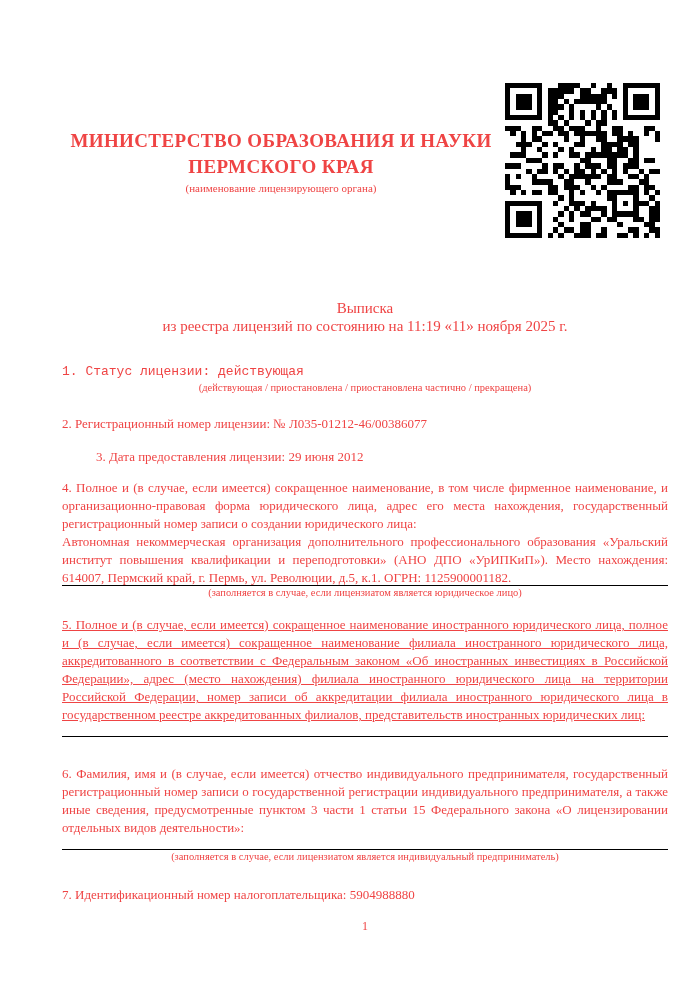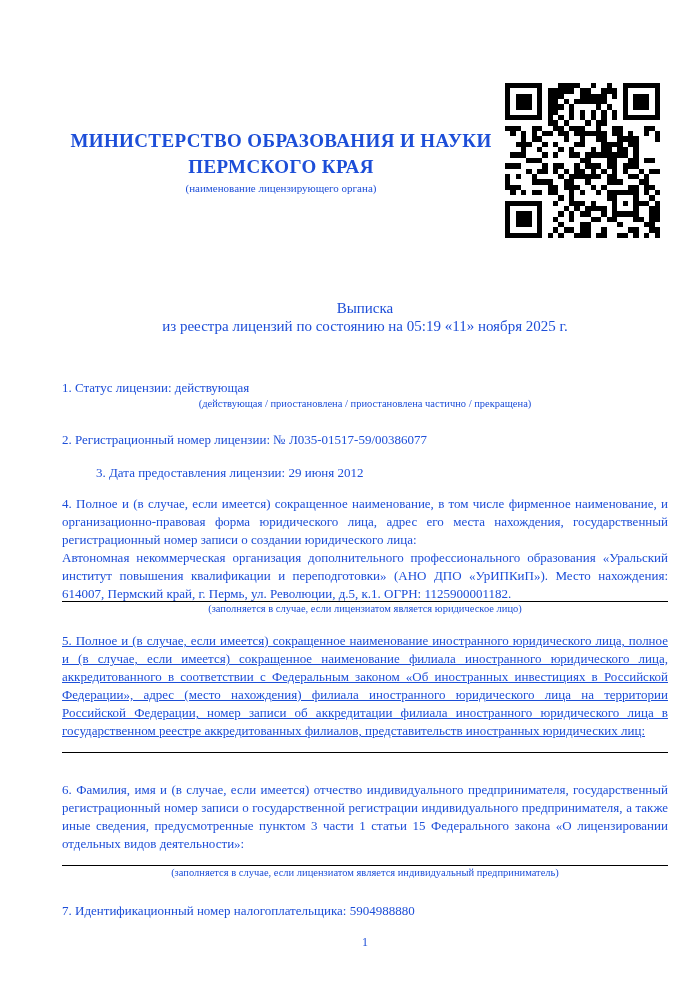--- a/index.html
+++ b/index.html
@@ -3,21 +3,21 @@
 <meta charset="utf-8">
 <style>
   html, body { margin: 0; padding: 0; background: #ffffff; }
   .page {
     position: relative;
     width: 700px;
     height: 989px;
     box-sizing: border-box;
     padding: 0 32px 0 62px;
     background: #ffffff;
-    color: #1d4ed8;
+    color: #ef4444;
     font-family: "Liberation Serif", serif;
     overflow: hidden;
   }
   .qr {
     position: absolute;
     left: 502px;
     top: 83px;
     width: 161px;
     height: 155px;
   }
@@ -52,21 +52,21 @@
     font-size: 10.5px;
     line-height: 14px;
     text-align: center;
   }
   .form-line {
     height: 0;
     border-top: 1.7px solid #000;
     margin-top: -2px;
   }
   .form-line.standalone { margin-top: 12px; }
-  .mt-item1 { margin-top: 44px; }
+  .mt-item1 { margin-top: 28px; font-family: Liberation Mono, monospace; }
   .mt-item2 { margin-top: 20px; }
   .mt-item3 { margin-top: 15px; margin-left: 34px; }
   .mt-item4 { margin-top: 13px; }
   .mt-item5 { margin-top: 16px; text-decoration: underline; }
   .mt-item6 { margin-top: 28px; }
   .mt-item7 { margin-top: 22px; }
   .page-num {
     margin-top: 14px;
     text-align: center;
     font-size: 12px;
@@ -504,27 +504,27 @@
   <div class="header">
     <div class="header-org">
       <div>МИНИСТЕРСТВО ОБРАЗОВАНИЯ И НАУКИ</div>
       <div>ПЕРМСКОГО КРАЯ</div>
     </div>
     <div class="header-note">(наименование лицензирующего органа)</div>
   </div>
 
   <div class="doc-title">
     <div>Выписка</div>
-    <div>из реестра лицензий по состоянию на 05:19 «11» ноября 2025 г.</div>
+    <div>из реестра лицензий по состоянию на 11:19 «11» ноября 2025 г.</div>
   </div>
 
   <div class="item mt-item1">1. Статус лицензии: действующая</div>
   <div class="item-note">(действующая / приостановлена / приостановлена частично / прекращена)</div>
 
-  <div class="item mt-item2">2. Регистрационный номер лицензии: № Л035-01517-59/00386077</div>
+  <div class="item mt-item2">2. Регистрационный номер лицензии: № Л035-01212-46/00386077</div>
 
   <div class="item mt-item3">3. Дата предоставления лицензии: 29 июня 2012</div>
 
   <div class="item mt-item4">4. Полное и (в случае, если имеется) сокращенное наименование, в том числе фирменное наименование, и организационно-правовая форма юридического лица, адрес его места нахождения, государственный регистрационный номер записи о создании юридического лица:</div>
   <div class="item">Автономная некоммерческая организация дополнительного профессионального образования «Уральский институт повышения квалификации и переподготовки» (АНО ДПО «УрИПКиП»). Место нахождения: 614007, Пермский край, г. Пермь, ул. Революции, д.5, к.1. ОГРН: 1125900001182.</div>
   <div class="form-line"></div>
   <div class="item-note">(заполняется в случае, если лицензиатом является юридическое лицо)</div>
 
   <div class="item mt-item5">5. Полное и (в случае, если имеется) сокращенное наименование иностранного юридического лица, полное и (в случае, если имеется) сокращенное наименование филиала иностранного юридического лица, аккредитованного в соответствии с Федеральным законом «Об иностранных инвестициях в Российской Федерации», адрес (место нахождения) филиала иностранного юридического лица на территории Российской Федерации, номер записи об аккредитации филиала иностранного юридического лица в государственном реестре аккредитованных филиалов, представительств иностранных юридических лиц:</div>
   <div class="form-line standalone"></div>

